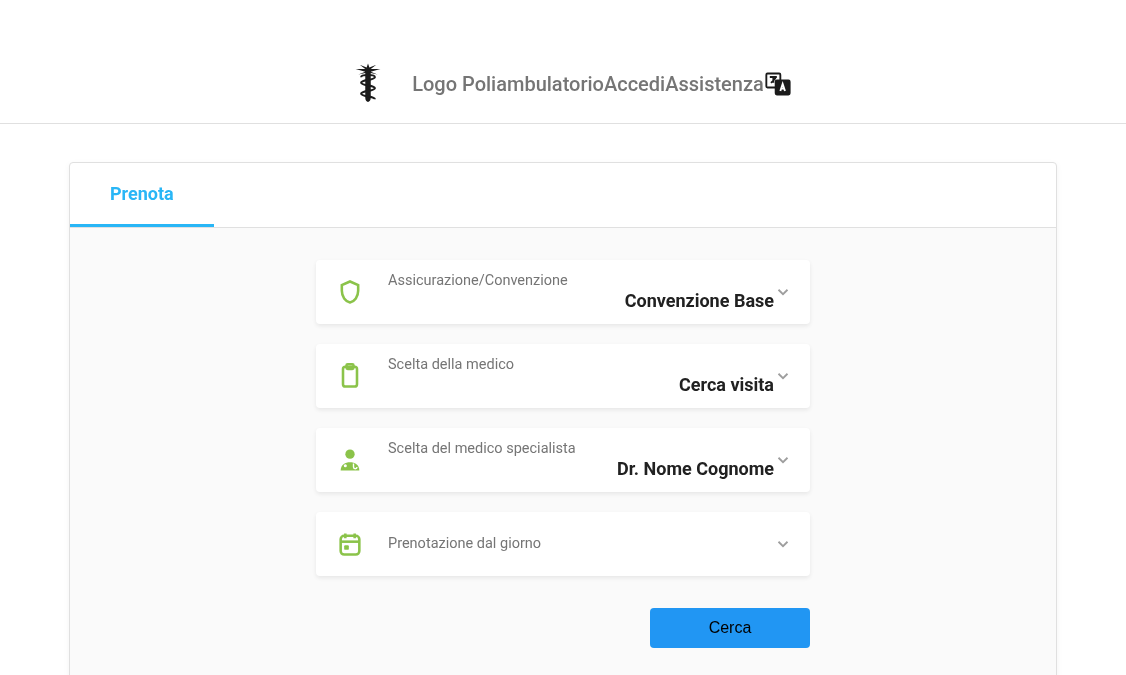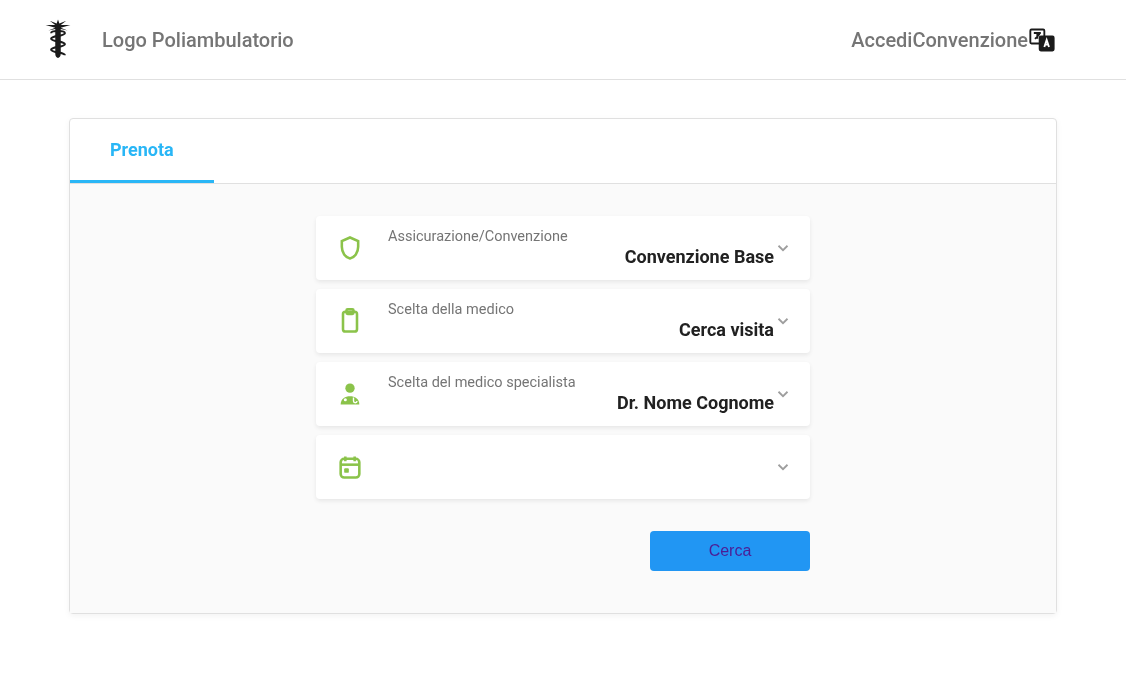--- a/index.html
+++ b/index.html
@@ -20,24 +20,25 @@
     color: var(--text-dark);
     background: #ffffff;
   }
   body { width: 1126px; }
 
   
   .header {
     height: var(--header-h);
     display: flex;
     align-items: center;
-    justify-content: space-between;
-    padding: 0 70px 0 36px;
+    justify-content: center;
+    padding: 0 70px 0 82px;
     border-bottom: 1px solid var(--border);
     box-shadow: 0 1px 2px rgba(0,0,0,0.04);
+    margin-top: 44px;
   }
   .header-left {
     display: flex;
     align-items: center;
     gap: 22px;
   }
   .logo-box {
     width: 44px;
     height: 44px;
     display: flex;
@@ -97,21 +98,21 @@
     background: var(--bg);
     padding: 32px 0 42px;
     display: flex;
     flex-direction: column;
     align-items: center;
   }
   .fields {
     width: 494px;
     display: flex;
     flex-direction: column;
-    gap: 9px;
+    gap: 20px;
   }
   .field {
     background: #ffffff;
     border-radius: 4px;
     height: 64px;
     display: flex;
     align-items: center;
     padding: 0 18px 0 18px;
     box-shadow: 0 2px 4px rgba(0,0,0,0.08);
     cursor: pointer;
@@ -154,21 +155,21 @@
     justify-content: center;
   }
   .actions {
     width: 494px;
     display: flex;
     justify-content: flex-end;
     margin-top: 32px;
   }
   .search-btn {
     background: var(--button-blue);
-    color: #4c1d95;
+    color: #000000;
     border: none;
     border-radius: 4px;
     width: 160px;
     height: 40px;
     font-size: 16px;
     font-weight: 400;
     cursor: pointer;
   }
 </style>
 </head>
@@ -179,21 +180,21 @@
     <span class="logo-box">
       <svg viewBox="0 0 64 64" fill="#1b1b1b">
         <path d="M32 2 L30 8 L20 4 L28 10 L14 10 L28 14 L18 18 L28 16 L28 52 C28 56 30 58 32 58 C34 58 36 56 36 52 L36 16 L46 18 L36 14 L50 10 L36 10 L44 4 L34 8 Z"></path>
         <path d="M22 22 C22 18 42 18 42 22 C42 26 22 26 22 30 C22 34 42 34 42 38 C42 42 22 42 22 46 C22 50 42 50 42 54" stroke="#1b1b1b" stroke-width="3" fill="none"></path>
       </svg>
     </span>
     <span class="logo-text">Logo Poliambulatorio</span>
   </div>
   <div class="header-right">
     <span class="nav-link">Accedi</span>
-    <span class="nav-link">Convenzione</span>
+    <span class="nav-link">Assistenza</span>
     <span class="lang-icon">
       <svg width="28" height="28" viewBox="0 0 24 24" fill="none" stroke="#1b1b1b" stroke-width="1.6">
         <rect x="2" y="3" width="12" height="12" rx="1" fill="#ffffff"></rect>
         <path d="M5 6 h6 M8 6 v5 M6 11 c2 -2 4 -3 4 -5"></path>
         <rect x="10" y="9" width="12" height="12" rx="1" fill="#1b1b1b" stroke="#1b1b1b"></rect>
         <path d="M14 18 l2 -6 l2 6 M14.7 16 h2.6" stroke="#ffffff"></path>
       </svg>
     </span>
   </div>
 </div>
@@ -264,20 +265,21 @@
         <div class="field">
           <span class="field-icon">
             <svg viewBox="0 0 24 24" fill="none" stroke="currentColor" stroke-width="2.2">
               <rect x="4" y="5" width="16" height="16" rx="3"></rect>
               <path d="M4 10 H20"></path>
               <path d="M8 3 V7 M16 3 V7"></path>
               <rect x="7" y="13" width="4" height="4" rx="1" fill="currentColor" stroke="none"></rect>
             </svg>
           </span>
           <span class="field-text">
+            <span class="field-label">Prenotazione dal giorno</span>
           </span>
           <span class="field-chevron">
             <svg viewBox="0 0 24 24" fill="none" stroke="currentColor" stroke-width="2.4">
                 <path d="M6 9 L12 15 L18 9"></path>
               </svg>
           </span>
         </div>
 
       </div>
 

